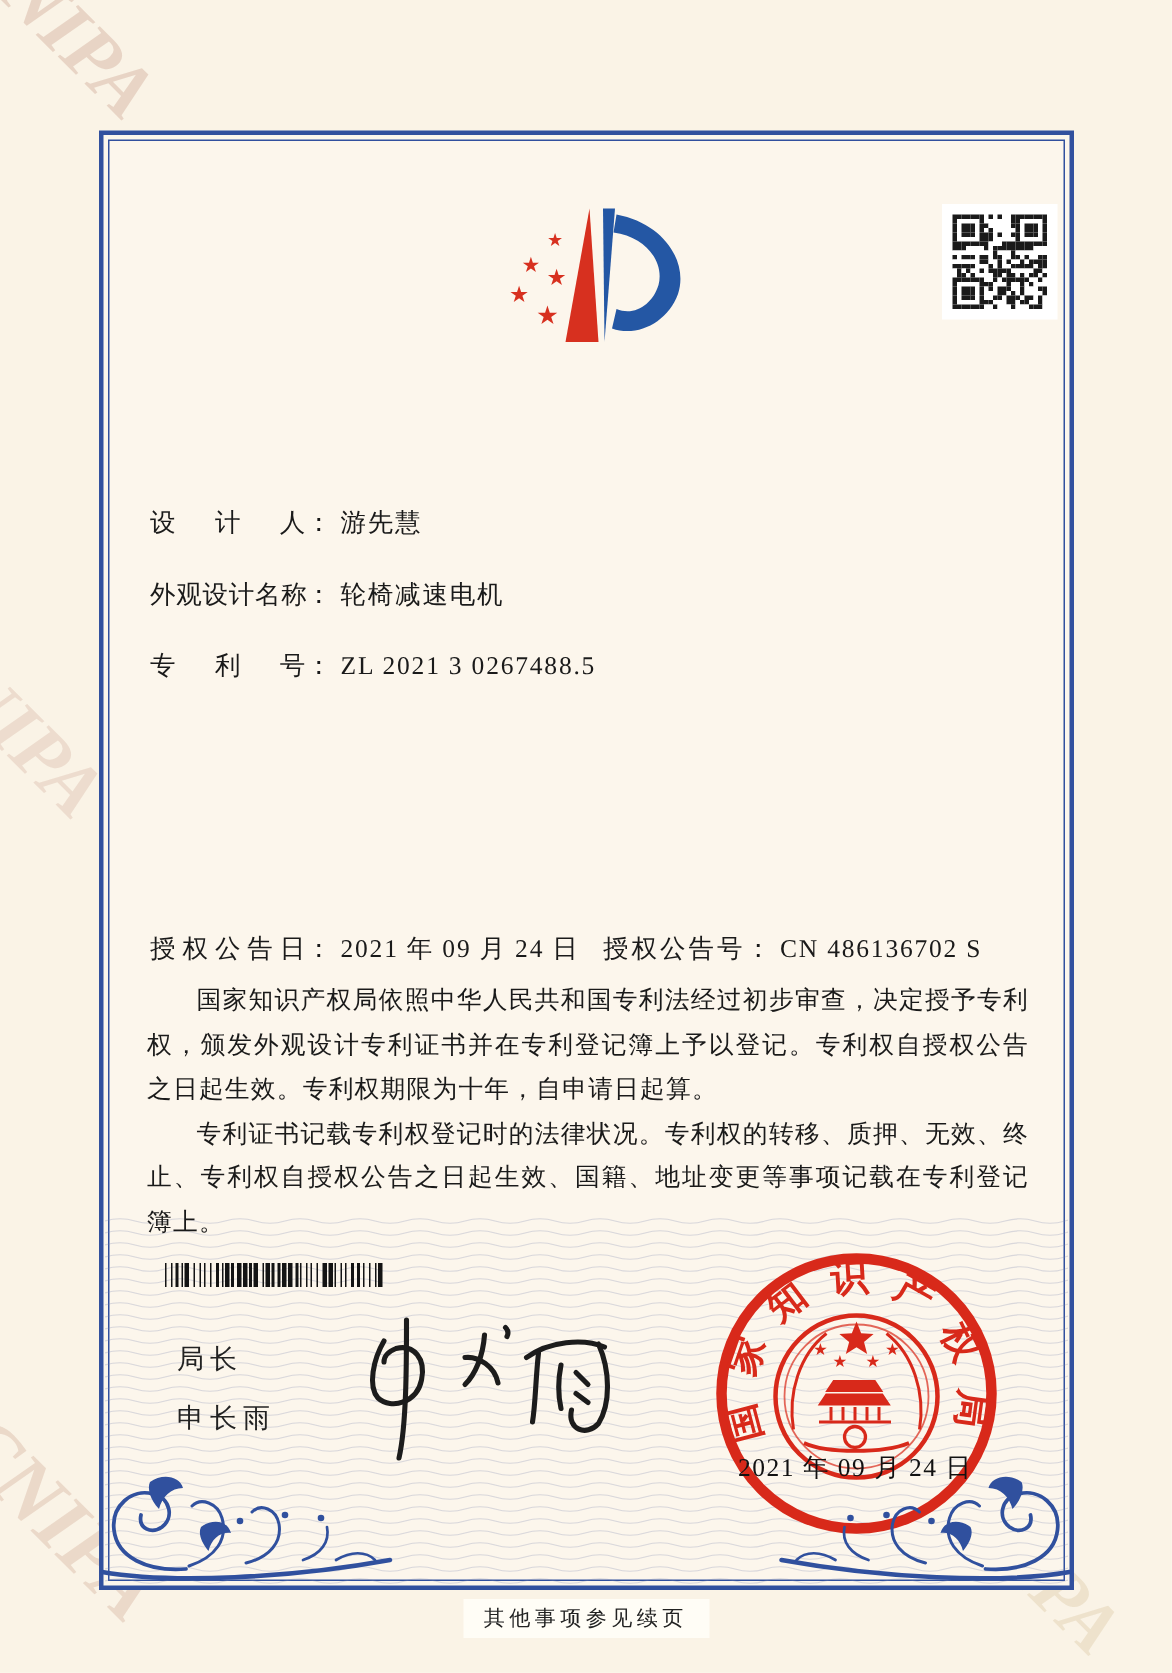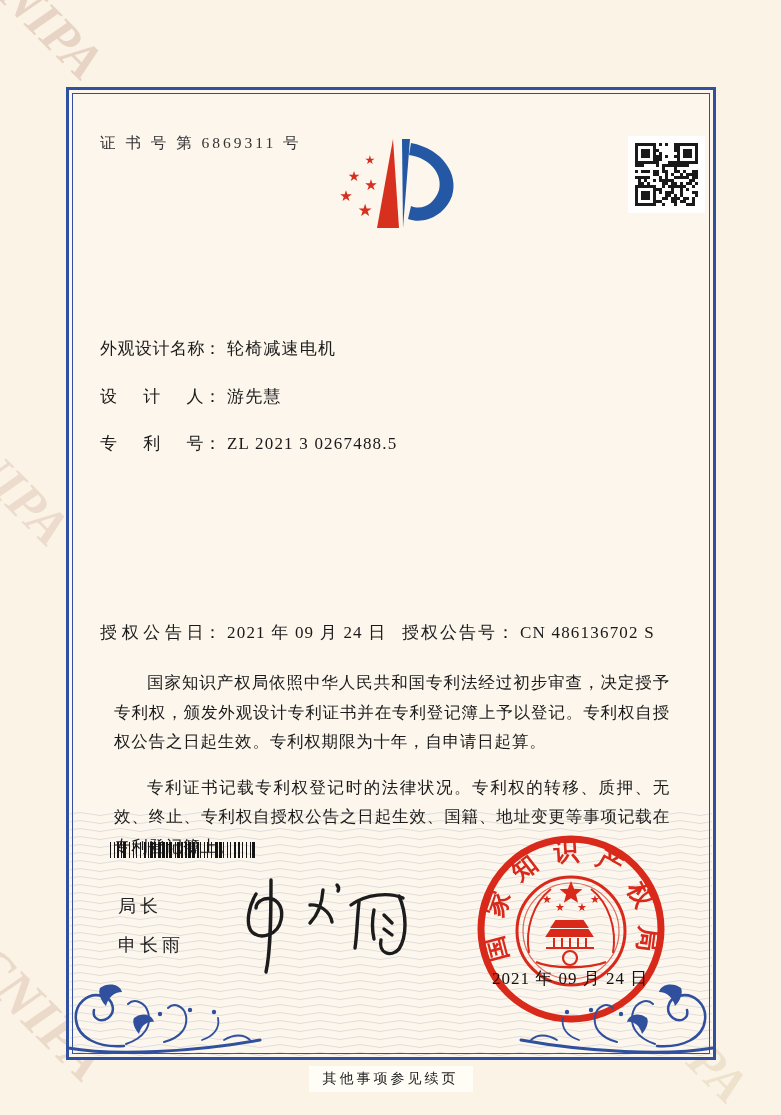--- a/index.html
+++ b/index.html
@@ -38,21 +38,21 @@
       vertical-align:top;letter-spacing:0.5px;}
   .colon{margin-right:6px;}
   .fvalue{letter-spacing:1.2px;}
 
   .grant-row{position:absolute;left:100px;top:621px;width:600px;font-size:17px;white-space:nowrap;}
   .grant-pair2{position:absolute;left:302px;top:0;}
   .glabel{letter-spacing:2px;}
 
   .paras{position:absolute;left:98px;top:652px;width:588px;font-size:16.5px;
       line-height:29.5px;letter-spacing:0.8px;text-align:justify;}
-  .paras p{margin:16px;text-indent:2em;}
+  .paras p{margin:0;text-indent:2em;}
 
   .waves{position:absolute;left:70px;top:810px;width:642px;height:248px;pointer-events:none;}
 
   .barcode{position:absolute;left:110px;top:842px;width:205px;height:16px;
       display:flex;overflow:hidden;}
   .bc-bar{background:#141414;height:100%;flex:none;}
   .bc-space{height:100%;flex:none;}
 
   .sig-block{position:absolute;left:118px;top:894px;
       font-family:"Liberation Sans","DejaVu Sans",sans-serif;font-size:18px;color:#222;}
@@ -87,21 +87,20 @@
   <span class="wm wm5">CNIPA</span>
 
   <div class="frame-outer">
     <div class="frame-inner"></div>
   </div>
 
   <svg class="waves" viewBox="0 0 642 248">
     <path id="wave-path" d="M0 4 q10 -3 20 0 q10 3 20 0 q10 -3 20 0 q10 3 20 0 q10 -3 20 0 q10 3 20 0 q10 -3 20 0 q10 3 20 0 q10 -3 20 0 q10 3 20 0 q10 -3 20 0 q10 3 20 0 q10 -3 20 0 q10 3 20 0 q10 -3 20 0 q10 3 20 0 q10 -3 20 0 q10 3 20 0 q10 -3 20 0 q10 3 20 0 q10 -3 20 0 q10 3 20 0 q10 -3 20 0 q10 3 20 0 q10 -3 20 0 q10 3 20 0 q10 -3 20 0 q10 3 20 0 q10 -3 20 0 q10 3 20 0 q10 -3 20 0 q10 3 20 0 q10 -3 20 0 q10 3 20 0M0 12 q10 -3 20 0 q10 3 20 0 q10 -3 20 0 q10 3 20 0 q10 -3 20 0 q10 3 20 0 q10 -3 20 0 q10 3 20 0 q10 -3 20 0 q10 3 20 0 q10 -3 20 0 q10 3 20 0 q10 -3 20 0 q10 3 20 0 q10 -3 20 0 q10 3 20 0 q10 -3 20 0 q10 3 20 0 q10 -3 20 0 q10 3 20 0 q10 -3 20 0 q10 3 20 0 q10 -3 20 0 q10 3 20 0 q10 -3 20 0 q10 3 20 0 q10 -3 20 0 q10 3 20 0 q10 -3 20 0 q10 3 20 0 q10 -3 20 0 q10 3 20 0 q10 -3 20 0 q10 3 20 0M0 20 q10 -3 20 0 q10 3 20 0 q10 -3 20 0 q10 3 20 0 q10 -3 20 0 q10 3 20 0 q10 -3 20 0 q10 3 20 0 q10 -3 20 0 q10 3 20 0 q10 -3 20 0 q10 3 20 0 q10 -3 20 0 q10 3 20 0 q10 -3 20 0 q10 3 20 0 q10 -3 20 0 q10 3 20 0 q10 -3 20 0 q10 3 20 0 q10 -3 20 0 q10 3 20 0 q10 -3 20 0 q10 3 20 0 q10 -3 20 0 q10 3 20 0 q10 -3 20 0 q10 3 20 0 q10 -3 20 0 q10 3 20 0 q10 -3 20 0 q10 3 20 0 q10 -3 20 0 q10 3 20 0M0 28 q10 -3 20 0 q10 3 20 0 q10 -3 20 0 q10 3 20 0 q10 -3 20 0 q10 3 20 0 q10 -3 20 0 q10 3 20 0 q10 -3 20 0 q10 3 20 0 q10 -3 20 0 q10 3 20 0 q10 -3 20 0 q10 3 20 0 q10 -3 20 0 q10 3 20 0 q10 -3 20 0 q10 3 20 0 q10 -3 20 0 q10 3 20 0 q10 -3 20 0 q10 3 20 0 q10 -3 20 0 q10 3 20 0 q10 -3 20 0 q10 3 20 0 q10 -3 20 0 q10 3 20 0 q10 -3 20 0 q10 3 20 0 q10 -3 20 0 q10 3 20 0 q10 -3 20 0 q10 3 20 0M0 36 q10 -3 20 0 q10 3 20 0 q10 -3 20 0 q10 3 20 0 q10 -3 20 0 q10 3 20 0 q10 -3 20 0 q10 3 20 0 q10 -3 20 0 q10 3 20 0 q10 -3 20 0 q10 3 20 0 q10 -3 20 0 q10 3 20 0 q10 -3 20 0 q10 3 20 0 q10 -3 20 0 q10 3 20 0 q10 -3 20 0 q10 3 20 0 q10 -3 20 0 q10 3 20 0 q10 -3 20 0 q10 3 20 0 q10 -3 20 0 q10 3 20 0 q10 -3 20 0 q10 3 20 0 q10 -3 20 0 q10 3 20 0 q10 -3 20 0 q10 3 20 0 q10 -3 20 0 q10 3 20 0M0 44 q10 -3 20 0 q10 3 20 0 q10 -3 20 0 q10 3 20 0 q10 -3 20 0 q10 3 20 0 q10 -3 20 0 q10 3 20 0 q10 -3 20 0 q10 3 20 0 q10 -3 20 0 q10 3 20 0 q10 -3 20 0 q10 3 20 0 q10 -3 20 0 q10 3 20 0 q10 -3 20 0 q10 3 20 0 q10 -3 20 0 q10 3 20 0 q10 -3 20 0 q10 3 20 0 q10 -3 20 0 q10 3 20 0 q10 -3 20 0 q10 3 20 0 q10 -3 20 0 q10 3 20 0 q10 -3 20 0 q10 3 20 0 q10 -3 20 0 q10 3 20 0 q10 -3 20 0 q10 3 20 0M0 52 q10 -3 20 0 q10 3 20 0 q10 -3 20 0 q10 3 20 0 q10 -3 20 0 q10 3 20 0 q10 -3 20 0 q10 3 20 0 q10 -3 20 0 q10 3 20 0 q10 -3 20 0 q10 3 20 0 q10 -3 20 0 q10 3 20 0 q10 -3 20 0 q10 3 20 0 q10 -3 20 0 q10 3 20 0 q10 -3 20 0 q10 3 20 0 q10 -3 20 0 q10 3 20 0 q10 -3 20 0 q10 3 20 0 q10 -3 20 0 q10 3 20 0 q10 -3 20 0 q10 3 20 0 q10 -3 20 0 q10 3 20 0 q10 -3 20 0 q10 3 20 0 q10 -3 20 0 q10 3 20 0M0 60 q10 -3 20 0 q10 3 20 0 q10 -3 20 0 q10 3 20 0 q10 -3 20 0 q10 3 20 0 q10 -3 20 0 q10 3 20 0 q10 -3 20 0 q10 3 20 0 q10 -3 20 0 q10 3 20 0 q10 -3 20 0 q10 3 20 0 q10 -3 20 0 q10 3 20 0 q10 -3 20 0 q10 3 20 0 q10 -3 20 0 q10 3 20 0 q10 -3 20 0 q10 3 20 0 q10 -3 20 0 q10 3 20 0 q10 -3 20 0 q10 3 20 0 q10 -3 20 0 q10 3 20 0 q10 -3 20 0 q10 3 20 0 q10 -3 20 0 q10 3 20 0 q10 -3 20 0 q10 3 20 0M0 68 q10 -3 20 0 q10 3 20 0 q10 -3 20 0 q10 3 20 0 q10 -3 20 0 q10 3 20 0 q10 -3 20 0 q10 3 20 0 q10 -3 20 0 q10 3 20 0 q10 -3 20 0 q10 3 20 0 q10 -3 20 0 q10 3 20 0 q10 -3 20 0 q10 3 20 0 q10 -3 20 0 q10 3 20 0 q10 -3 20 0 q10 3 20 0 q10 -3 20 0 q10 3 20 0 q10 -3 20 0 q10 3 20 0 q10 -3 20 0 q10 3 20 0 q10 -3 20 0 q10 3 20 0 q10 -3 20 0 q10 3 20 0 q10 -3 20 0 q10 3 20 0 q10 -3 20 0 q10 3 20 0M0 76 q10 -3 20 0 q10 3 20 0 q10 -3 20 0 q10 3 20 0 q10 -3 20 0 q10 3 20 0 q10 -3 20 0 q10 3 20 0 q10 -3 20 0 q10 3 20 0 q10 -3 20 0 q10 3 20 0 q10 -3 20 0 q10 3 20 0 q10 -3 20 0 q10 3 20 0 q10 -3 20 0 q10 3 20 0 q10 -3 20 0 q10 3 20 0 q10 -3 20 0 q10 3 20 0 q10 -3 20 0 q10 3 20 0 q10 -3 20 0 q10 3 20 0 q10 -3 20 0 q10 3 20 0 q10 -3 20 0 q10 3 20 0 q10 -3 20 0 q10 3 20 0 q10 -3 20 0 q10 3 20 0M0 84 q10 -3 20 0 q10 3 20 0 q10 -3 20 0 q10 3 20 0 q10 -3 20 0 q10 3 20 0 q10 -3 20 0 q10 3 20 0 q10 -3 20 0 q10 3 20 0 q10 -3 20 0 q10 3 20 0 q10 -3 20 0 q10 3 20 0 q10 -3 20 0 q10 3 20 0 q10 -3 20 0 q10 3 20 0 q10 -3 20 0 q10 3 20 0 q10 -3 20 0 q10 3 20 0 q10 -3 20 0 q10 3 20 0 q10 -3 20 0 q10 3 20 0 q10 -3 20 0 q10 3 20 0 q10 -3 20 0 q10 3 20 0 q10 -3 20 0 q10 3 20 0 q10 -3 20 0 q10 3 20 0M0 92 q10 -3 20 0 q10 3 20 0 q10 -3 20 0 q10 3 20 0 q10 -3 20 0 q10 3 20 0 q10 -3 20 0 q10 3 20 0 q10 -3 20 0 q10 3 20 0 q10 -3 20 0 q10 3 20 0 q10 -3 20 0 q10 3 20 0 q10 -3 20 0 q10 3 20 0 q10 -3 20 0 q10 3 20 0 q10 -3 20 0 q10 3 20 0 q10 -3 20 0 q10 3 20 0 q10 -3 20 0 q10 3 20 0 q10 -3 20 0 q10 3 20 0 q10 -3 20 0 q10 3 20 0 q10 -3 20 0 q10 3 20 0 q10 -3 20 0 q10 3 20 0 q10 -3 20 0 q10 3 20 0M0 100 q10 -3 20 0 q10 3 20 0 q10 -3 20 0 q10 3 20 0 q10 -3 20 0 q10 3 20 0 q10 -3 20 0 q10 3 20 0 q10 -3 20 0 q10 3 20 0 q10 -3 20 0 q10 3 20 0 q10 -3 20 0 q10 3 20 0 q10 -3 20 0 q10 3 20 0 q10 -3 20 0 q10 3 20 0 q10 -3 20 0 q10 3 20 0 q10 -3 20 0 q10 3 20 0 q10 -3 20 0 q10 3 20 0 q10 -3 20 0 q10 3 20 0 q10 -3 20 0 q10 3 20 0 q10 -3 20 0 q10 3 20 0 q10 -3 20 0 q10 3 20 0 q10 -3 20 0 q10 3 20 0M0 108 q10 -3 20 0 q10 3 20 0 q10 -3 20 0 q10 3 20 0 q10 -3 20 0 q10 3 20 0 q10 -3 20 0 q10 3 20 0 q10 -3 20 0 q10 3 20 0 q10 -3 20 0 q10 3 20 0 q10 -3 20 0 q10 3 20 0 q10 -3 20 0 q10 3 20 0 q10 -3 20 0 q10 3 20 0 q10 -3 20 0 q10 3 20 0 q10 -3 20 0 q10 3 20 0 q10 -3 20 0 q10 3 20 0 q10 -3 20 0 q10 3 20 0 q10 -3 20 0 q10 3 20 0 q10 -3 20 0 q10 3 20 0 q10 -3 20 0 q10 3 20 0 q10 -3 20 0 q10 3 20 0M0 116 q10 -3 20 0 q10 3 20 0 q10 -3 20 0 q10 3 20 0 q10 -3 20 0 q10 3 20 0 q10 -3 20 0 q10 3 20 0 q10 -3 20 0 q10 3 20 0 q10 -3 20 0 q10 3 20 0 q10 -3 20 0 q10 3 20 0 q10 -3 20 0 q10 3 20 0 q10 -3 20 0 q10 3 20 0 q10 -3 20 0 q10 3 20 0 q10 -3 20 0 q10 3 20 0 q10 -3 20 0 q10 3 20 0 q10 -3 20 0 q10 3 20 0 q10 -3 20 0 q10 3 20 0 q10 -3 20 0 q10 3 20 0 q10 -3 20 0 q10 3 20 0 q10 -3 20 0 q10 3 20 0M0 124 q10 -3 20 0 q10 3 20 0 q10 -3 20 0 q10 3 20 0 q10 -3 20 0 q10 3 20 0 q10 -3 20 0 q10 3 20 0 q10 -3 20 0 q10 3 20 0 q10 -3 20 0 q10 3 20 0 q10 -3 20 0 q10 3 20 0 q10 -3 20 0 q10 3 20 0 q10 -3 20 0 q10 3 20 0 q10 -3 20 0 q10 3 20 0 q10 -3 20 0 q10 3 20 0 q10 -3 20 0 q10 3 20 0 q10 -3 20 0 q10 3 20 0 q10 -3 20 0 q10 3 20 0 q10 -3 20 0 q10 3 20 0 q10 -3 20 0 q10 3 20 0 q10 -3 20 0 q10 3 20 0M0 132 q10 -3 20 0 q10 3 20 0 q10 -3 20 0 q10 3 20 0 q10 -3 20 0 q10 3 20 0 q10 -3 20 0 q10 3 20 0 q10 -3 20 0 q10 3 20 0 q10 -3 20 0 q10 3 20 0 q10 -3 20 0 q10 3 20 0 q10 -3 20 0 q10 3 20 0 q10 -3 20 0 q10 3 20 0 q10 -3 20 0 q10 3 20 0 q10 -3 20 0 q10 3 20 0 q10 -3 20 0 q10 3 20 0 q10 -3 20 0 q10 3 20 0 q10 -3 20 0 q10 3 20 0 q10 -3 20 0 q10 3 20 0 q10 -3 20 0 q10 3 20 0 q10 -3 20 0 q10 3 20 0M0 140 q10 -3 20 0 q10 3 20 0 q10 -3 20 0 q10 3 20 0 q10 -3 20 0 q10 3 20 0 q10 -3 20 0 q10 3 20 0 q10 -3 20 0 q10 3 20 0 q10 -3 20 0 q10 3 20 0 q10 -3 20 0 q10 3 20 0 q10 -3 20 0 q10 3 20 0 q10 -3 20 0 q10 3 20 0 q10 -3 20 0 q10 3 20 0 q10 -3 20 0 q10 3 20 0 q10 -3 20 0 q10 3 20 0 q10 -3 20 0 q10 3 20 0 q10 -3 20 0 q10 3 20 0 q10 -3 20 0 q10 3 20 0 q10 -3 20 0 q10 3 20 0 q10 -3 20 0 q10 3 20 0M0 148 q10 -3 20 0 q10 3 20 0 q10 -3 20 0 q10 3 20 0 q10 -3 20 0 q10 3 20 0 q10 -3 20 0 q10 3 20 0 q10 -3 20 0 q10 3 20 0 q10 -3 20 0 q10 3 20 0 q10 -3 20 0 q10 3 20 0 q10 -3 20 0 q10 3 20 0 q10 -3 20 0 q10 3 20 0 q10 -3 20 0 q10 3 20 0 q10 -3 20 0 q10 3 20 0 q10 -3 20 0 q10 3 20 0 q10 -3 20 0 q10 3 20 0 q10 -3 20 0 q10 3 20 0 q10 -3 20 0 q10 3 20 0 q10 -3 20 0 q10 3 20 0 q10 -3 20 0 q10 3 20 0M0 156 q10 -3 20 0 q10 3 20 0 q10 -3 20 0 q10 3 20 0 q10 -3 20 0 q10 3 20 0 q10 -3 20 0 q10 3 20 0 q10 -3 20 0 q10 3 20 0 q10 -3 20 0 q10 3 20 0 q10 -3 20 0 q10 3 20 0 q10 -3 20 0 q10 3 20 0 q10 -3 20 0 q10 3 20 0 q10 -3 20 0 q10 3 20 0 q10 -3 20 0 q10 3 20 0 q10 -3 20 0 q10 3 20 0 q10 -3 20 0 q10 3 20 0 q10 -3 20 0 q10 3 20 0 q10 -3 20 0 q10 3 20 0 q10 -3 20 0 q10 3 20 0 q10 -3 20 0 q10 3 20 0M0 164 q10 -3 20 0 q10 3 20 0 q10 -3 20 0 q10 3 20 0 q10 -3 20 0 q10 3 20 0 q10 -3 20 0 q10 3 20 0 q10 -3 20 0 q10 3 20 0 q10 -3 20 0 q10 3 20 0 q10 -3 20 0 q10 3 20 0 q10 -3 20 0 q10 3 20 0 q10 -3 20 0 q10 3 20 0 q10 -3 20 0 q10 3 20 0 q10 -3 20 0 q10 3 20 0 q10 -3 20 0 q10 3 20 0 q10 -3 20 0 q10 3 20 0 q10 -3 20 0 q10 3 20 0 q10 -3 20 0 q10 3 20 0 q10 -3 20 0 q10 3 20 0 q10 -3 20 0 q10 3 20 0M0 172 q10 -3 20 0 q10 3 20 0 q10 -3 20 0 q10 3 20 0 q10 -3 20 0 q10 3 20 0 q10 -3 20 0 q10 3 20 0 q10 -3 20 0 q10 3 20 0 q10 -3 20 0 q10 3 20 0 q10 -3 20 0 q10 3 20 0 q10 -3 20 0 q10 3 20 0 q10 -3 20 0 q10 3 20 0 q10 -3 20 0 q10 3 20 0 q10 -3 20 0 q10 3 20 0 q10 -3 20 0 q10 3 20 0 q10 -3 20 0 q10 3 20 0 q10 -3 20 0 q10 3 20 0 q10 -3 20 0 q10 3 20 0 q10 -3 20 0 q10 3 20 0 q10 -3 20 0 q10 3 20 0M0 180 q10 -3 20 0 q10 3 20 0 q10 -3 20 0 q10 3 20 0 q10 -3 20 0 q10 3 20 0 q10 -3 20 0 q10 3 20 0 q10 -3 20 0 q10 3 20 0 q10 -3 20 0 q10 3 20 0 q10 -3 20 0 q10 3 20 0 q10 -3 20 0 q10 3 20 0 q10 -3 20 0 q10 3 20 0 q10 -3 20 0 q10 3 20 0 q10 -3 20 0 q10 3 20 0 q10 -3 20 0 q10 3 20 0 q10 -3 20 0 q10 3 20 0 q10 -3 20 0 q10 3 20 0 q10 -3 20 0 q10 3 20 0 q10 -3 20 0 q10 3 20 0 q10 -3 20 0 q10 3 20 0M0 188 q10 -3 20 0 q10 3 20 0 q10 -3 20 0 q10 3 20 0 q10 -3 20 0 q10 3 20 0 q10 -3 20 0 q10 3 20 0 q10 -3 20 0 q10 3 20 0 q10 -3 20 0 q10 3 20 0 q10 -3 20 0 q10 3 20 0 q10 -3 20 0 q10 3 20 0 q10 -3 20 0 q10 3 20 0 q10 -3 20 0 q10 3 20 0 q10 -3 20 0 q10 3 20 0 q10 -3 20 0 q10 3 20 0 q10 -3 20 0 q10 3 20 0 q10 -3 20 0 q10 3 20 0 q10 -3 20 0 q10 3 20 0 q10 -3 20 0 q10 3 20 0 q10 -3 20 0 q10 3 20 0M0 196 q10 -3 20 0 q10 3 20 0 q10 -3 20 0 q10 3 20 0 q10 -3 20 0 q10 3 20 0 q10 -3 20 0 q10 3 20 0 q10 -3 20 0 q10 3 20 0 q10 -3 20 0 q10 3 20 0 q10 -3 20 0 q10 3 20 0 q10 -3 20 0 q10 3 20 0 q10 -3 20 0 q10 3 20 0 q10 -3 20 0 q10 3 20 0 q10 -3 20 0 q10 3 20 0 q10 -3 20 0 q10 3 20 0 q10 -3 20 0 q10 3 20 0 q10 -3 20 0 q10 3 20 0 q10 -3 20 0 q10 3 20 0 q10 -3 20 0 q10 3 20 0 q10 -3 20 0 q10 3 20 0M0 204 q10 -3 20 0 q10 3 20 0 q10 -3 20 0 q10 3 20 0 q10 -3 20 0 q10 3 20 0 q10 -3 20 0 q10 3 20 0 q10 -3 20 0 q10 3 20 0 q10 -3 20 0 q10 3 20 0 q10 -3 20 0 q10 3 20 0 q10 -3 20 0 q10 3 20 0 q10 -3 20 0 q10 3 20 0 q10 -3 20 0 q10 3 20 0 q10 -3 20 0 q10 3 20 0 q10 -3 20 0 q10 3 20 0 q10 -3 20 0 q10 3 20 0 q10 -3 20 0 q10 3 20 0 q10 -3 20 0 q10 3 20 0 q10 -3 20 0 q10 3 20 0 q10 -3 20 0 q10 3 20 0M0 212 q10 -3 20 0 q10 3 20 0 q10 -3 20 0 q10 3 20 0 q10 -3 20 0 q10 3 20 0 q10 -3 20 0 q10 3 20 0 q10 -3 20 0 q10 3 20 0 q10 -3 20 0 q10 3 20 0 q10 -3 20 0 q10 3 20 0 q10 -3 20 0 q10 3 20 0 q10 -3 20 0 q10 3 20 0 q10 -3 20 0 q10 3 20 0 q10 -3 20 0 q10 3 20 0 q10 -3 20 0 q10 3 20 0 q10 -3 20 0 q10 3 20 0 q10 -3 20 0 q10 3 20 0 q10 -3 20 0 q10 3 20 0 q10 -3 20 0 q10 3 20 0 q10 -3 20 0 q10 3 20 0M0 220 q10 -3 20 0 q10 3 20 0 q10 -3 20 0 q10 3 20 0 q10 -3 20 0 q10 3 20 0 q10 -3 20 0 q10 3 20 0 q10 -3 20 0 q10 3 20 0 q10 -3 20 0 q10 3 20 0 q10 -3 20 0 q10 3 20 0 q10 -3 20 0 q10 3 20 0 q10 -3 20 0 q10 3 20 0 q10 -3 20 0 q10 3 20 0 q10 -3 20 0 q10 3 20 0 q10 -3 20 0 q10 3 20 0 q10 -3 20 0 q10 3 20 0 q10 -3 20 0 q10 3 20 0 q10 -3 20 0 q10 3 20 0 q10 -3 20 0 q10 3 20 0 q10 -3 20 0 q10 3 20 0M0 228 q10 -3 20 0 q10 3 20 0 q10 -3 20 0 q10 3 20 0 q10 -3 20 0 q10 3 20 0 q10 -3 20 0 q10 3 20 0 q10 -3 20 0 q10 3 20 0 q10 -3 20 0 q10 3 20 0 q10 -3 20 0 q10 3 20 0 q10 -3 20 0 q10 3 20 0 q10 -3 20 0 q10 3 20 0 q10 -3 20 0 q10 3 20 0 q10 -3 20 0 q10 3 20 0 q10 -3 20 0 q10 3 20 0 q10 -3 20 0 q10 3 20 0 q10 -3 20 0 q10 3 20 0 q10 -3 20 0 q10 3 20 0 q10 -3 20 0 q10 3 20 0 q10 -3 20 0 q10 3 20 0M0 236 q10 -3 20 0 q10 3 20 0 q10 -3 20 0 q10 3 20 0 q10 -3 20 0 q10 3 20 0 q10 -3 20 0 q10 3 20 0 q10 -3 20 0 q10 3 20 0 q10 -3 20 0 q10 3 20 0 q10 -3 20 0 q10 3 20 0 q10 -3 20 0 q10 3 20 0 q10 -3 20 0 q10 3 20 0 q10 -3 20 0 q10 3 20 0 q10 -3 20 0 q10 3 20 0 q10 -3 20 0 q10 3 20 0 q10 -3 20 0 q10 3 20 0 q10 -3 20 0 q10 3 20 0 q10 -3 20 0 q10 3 20 0 q10 -3 20 0 q10 3 20 0 q10 -3 20 0 q10 3 20 0M0 244 q10 -3 20 0 q10 3 20 0 q10 -3 20 0 q10 3 20 0 q10 -3 20 0 q10 3 20 0 q10 -3 20 0 q10 3 20 0 q10 -3 20 0 q10 3 20 0 q10 -3 20 0 q10 3 20 0 q10 -3 20 0 q10 3 20 0 q10 -3 20 0 q10 3 20 0 q10 -3 20 0 q10 3 20 0 q10 -3 20 0 q10 3 20 0 q10 -3 20 0 q10 3 20 0 q10 -3 20 0 q10 3 20 0 q10 -3 20 0 q10 3 20 0 q10 -3 20 0 q10 3 20 0 q10 -3 20 0 q10 3 20 0 q10 -3 20 0 q10 3 20 0 q10 -3 20 0 q10 3 20 0" fill="none" stroke="#7d87af" stroke-opacity="0.28" stroke-width="0.8"></path>
   </svg>
 
-  <div class="cert-no">证 书 号 第 6869311 号</div>
 
   <svg class="logo" viewBox="0 0 142 106">
     <g fill="#d7301f" font-family="DejaVu Sans, sans-serif" text-anchor="middle">
       <text x="47" y="33" font-size="12">★</text>
       <text x="31" y="50" font-size="14">★</text>
       <text x="48" y="59" font-size="15">★</text>
       <text x="23" y="70" font-size="15">★</text>
       <text x="42" y="85" font-size="17">★</text>
     </g>
     <polygon points="70,8 76,97 54,97" fill="#d7301f"></polygon>
@@ -548,22 +547,22 @@
       <div style="background: rgb(255, 255, 255);"></div>
       <div style="background: rgb(255, 255, 255);"></div>
       <div style="background: rgb(26, 26, 26);"></div>
       <div style="background: rgb(26, 26, 26);"></div>
       <div style="background: rgb(26, 26, 26);"></div>
       <div style="background: rgb(255, 255, 255);"></div>
     </div>
 
 
   <div class="fields">
+      <div class="field-row"><span class="flabel">设计人</span><span class="colon">：</span><span class="fvalue">游先慧</span></div>
       <div class="field-row"><span class="flabel">外观设计名称</span><span class="colon">：</span><span class="fvalue">轮椅减速电机</span></div>
-      <div class="field-row"><span class="flabel">设计人</span><span class="colon">：</span><span class="fvalue">游先慧</span></div>
       <div class="field-row"><span class="flabel">专利号</span><span class="colon">：</span><span class="fvalue">ZL 2021 3 0267488.5</span></div>
     </div>
 
   <div class="grant-row">
     <span>
       <span class="flabel">授权公告日</span><span class="colon">：</span><span class="fvalue">2021 年 09 月 24 日</span>
     </span>
     <span class="grant-pair2">
       <span class="glabel">授权公告号</span><span class="colon">：</span><span class="fvalue">CN 486136702 S</span>
     </span>

